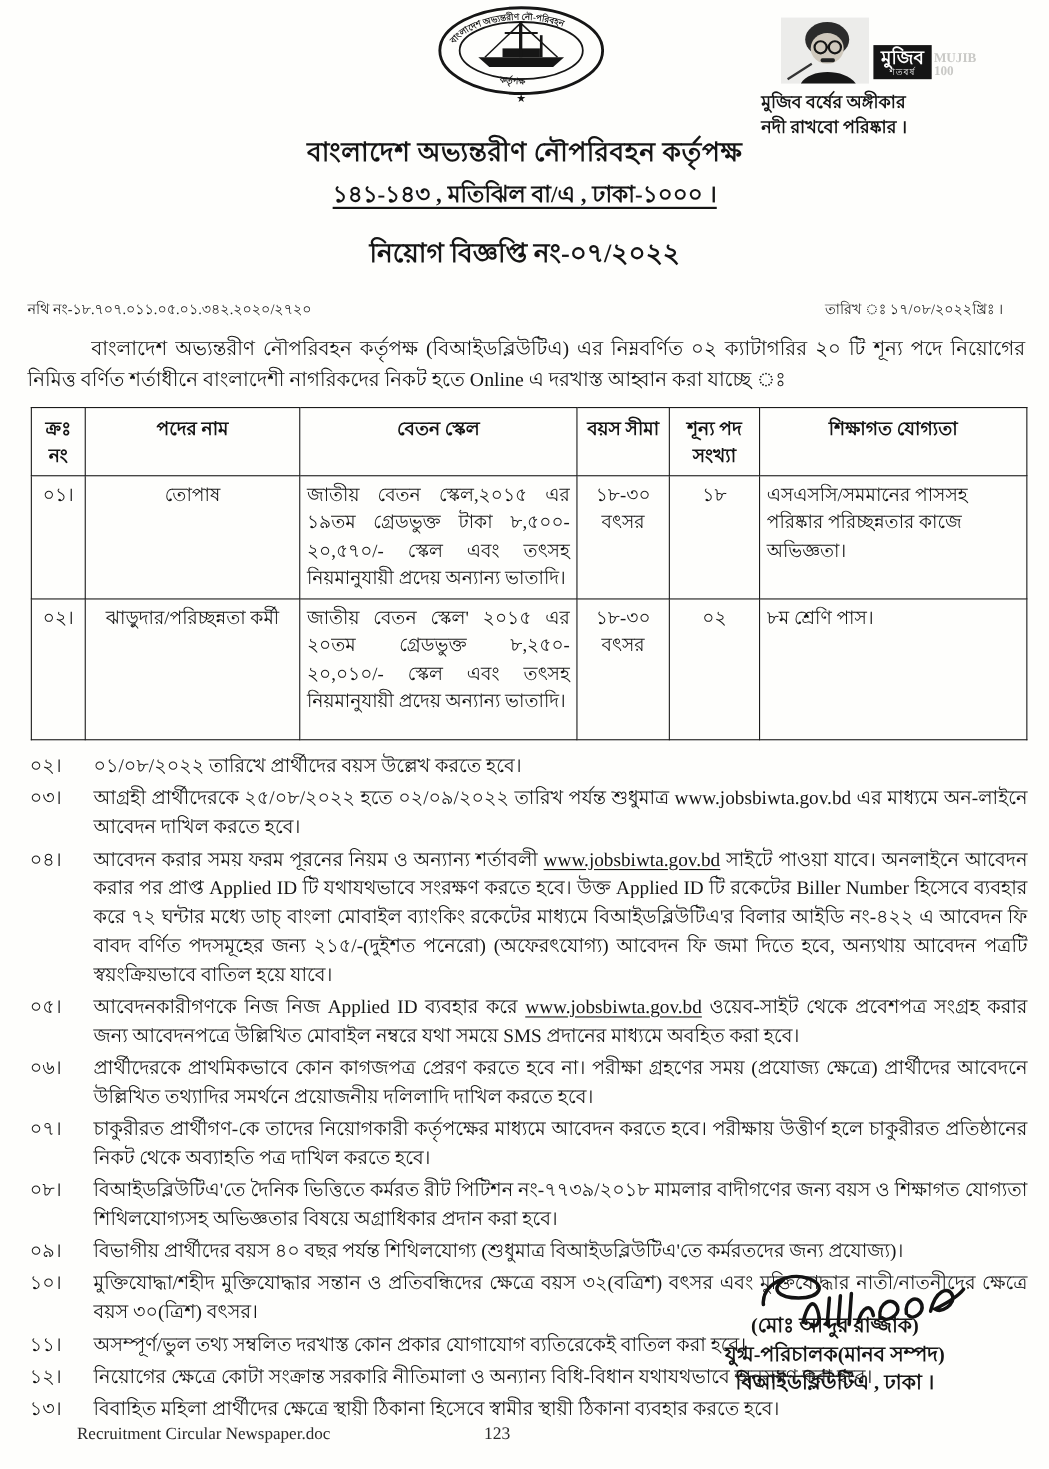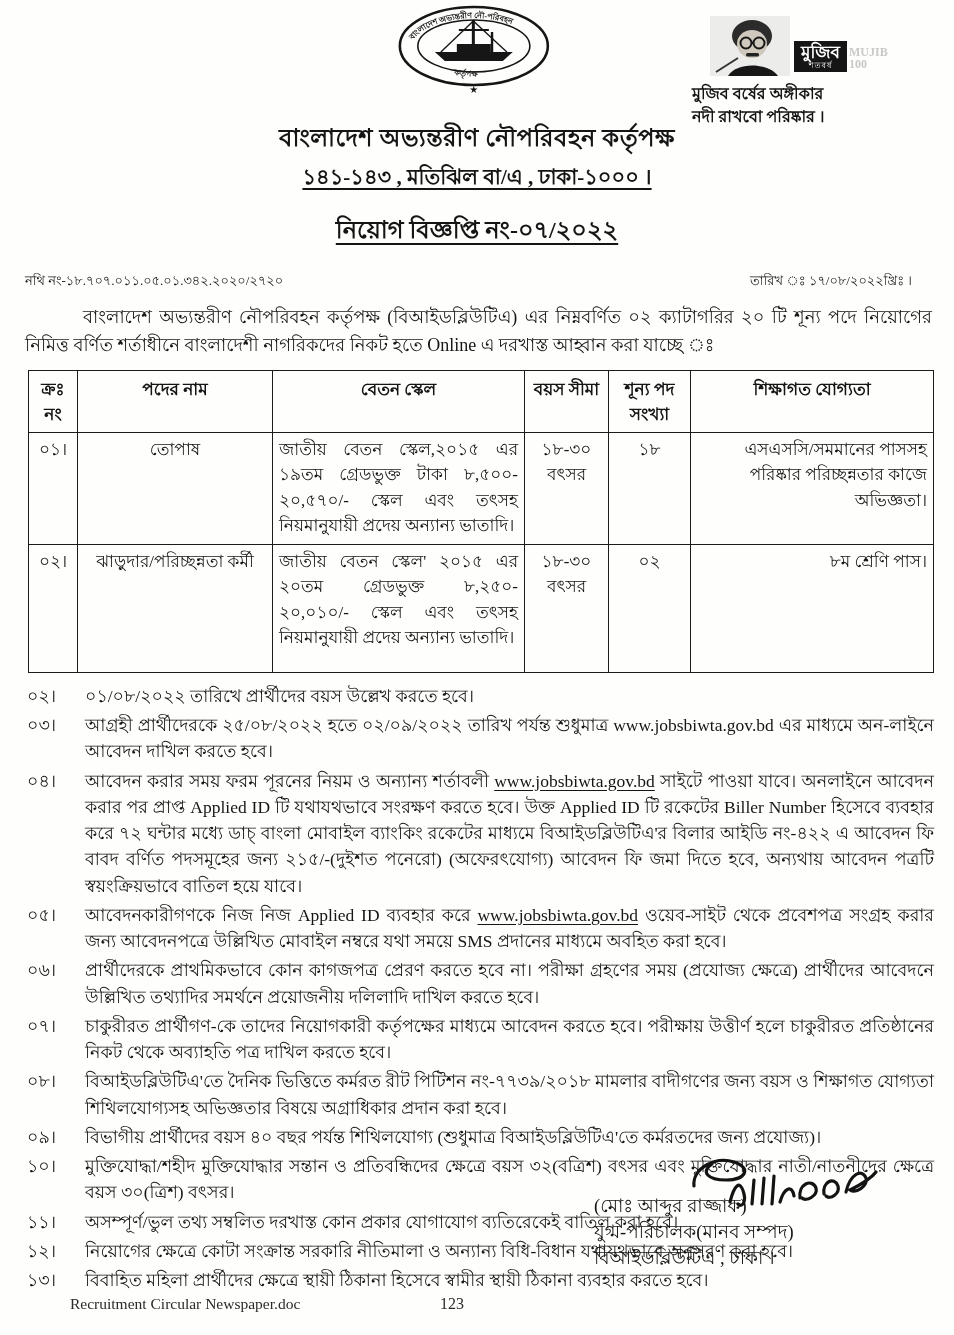--- a/index.html
+++ b/index.html
@@ -82,21 +82,20 @@
     text-underline-offset: 4px;
     text-decoration-thickness: 2px;
   }
   .doc-title {
     text-align: center;
     font-size: 24px;
     font-weight: bold;
     margin-top: 15px;
   }
   .doc-title span {
-    text-decoration: underline;
     text-underline-offset: 5px;
     text-decoration-thickness: 2px;
   }
 
   
   .meta-row {
     display: flex;
     justify-content: space-between;
     margin: 20px 42px 0 25px;
     font-size: 13px;
@@ -130,21 +129,21 @@
     text-align: center;
     height: 52px;
     vertical-align: top;
     padding-top: 6px;
   }
   td.c-serial { text-align: center; }
   td.c-post   { text-align: center; }
   td.c-pay    { text-align: justify; }
   td.c-age    { text-align: center; }
   td.c-vac    { text-align: center; }
-  td.c-qual   { text-align: right; }
+  td.c-qual   { text-align: left; }
   tr.row-1 td { height: 112px; }
   tr.row-2 td { height: 128px; }
 
   
   .conditions { margin: 10px 20px 0 27px; }
   .cond { display: flex; margin-bottom: 3px; }
   .cond-num {
     flex: 0 0 58px;
     font-size: 17.5px;
     line-height: 1.5;
@@ -156,23 +155,23 @@
     text-align: justify;
   }
   .cond-text .u { text-decoration: underline; text-underline-offset: 3px; }
 
   
   .signature {
     position: absolute;
     right: 30px;
     top: 1150px;
     width: 330px;
-    text-align: left;
+    text-align: center;
     font-size: 18.5px;
-    font-weight: normal;
+    font-weight: bold;
     line-height: 1.4;
   }
   .signature .scribble {
     display: block;
     margin: 0 auto -34px auto;
     position: relative;
     z-index: 2;
   }
 
   

